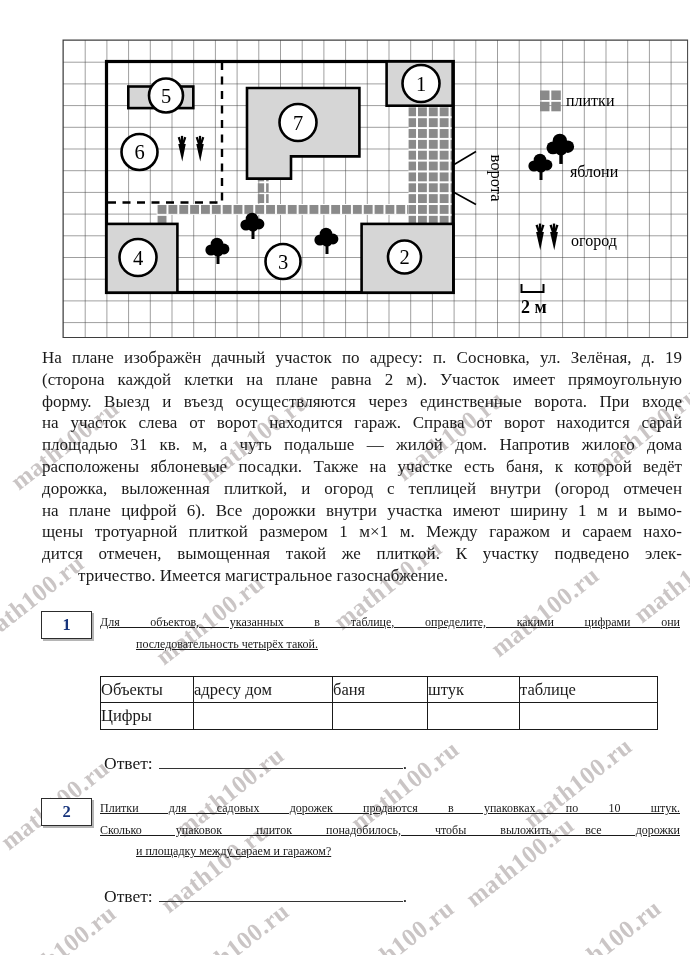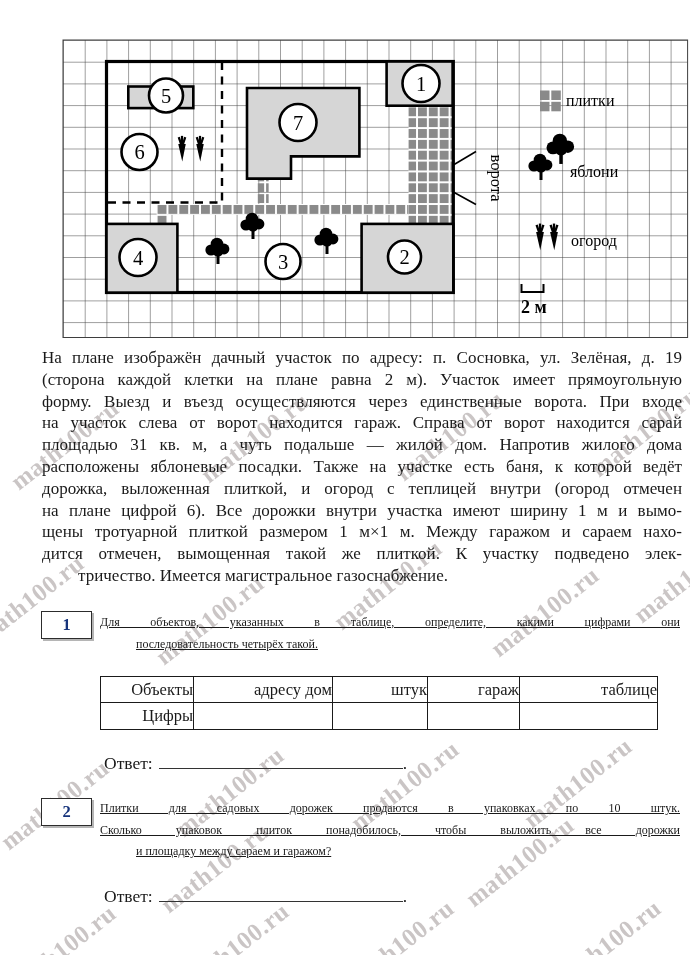--- a/index.html
+++ b/index.html
@@ -23,23 +23,23 @@
   .jline.last{text-align-last:left;margin-left:36px;}
   
   .qnum{
     position:absolute;left:41px;width:49px;height:26px;border:1.4px solid #2c2c2c;
     box-shadow:2px 2px 0 rgba(120,120,120,.55);display:flex;align-items:center;justify-content:center;
     color:#16337b;font-weight:bold;font-size:16.5px;background:#fff;
   }
   .qtext{position:absolute;left:100px;width:580px;font-size:12px;line-height:21.7px;text-decoration:underline;}
   
   #q1-table{position:absolute;left:100px;top:676px;border-collapse:collapse;table-layout:fixed;background:#fff;}
-  #q1-table td{border:1.3px solid #1a1a1a;text-align:right;font-size:16.5px;padding:0;}
+  #q1-table td{border:1.3px solid #1a1a1a;text-align:left;font-size:16.5px;padding:0;}
   #q1-table tr.hdr td{height:25px;}
-  #q1-table tr.row2 td{height:26px;padding-left:40px;}
+  #q1-table tr.row2 td{height:26px;}
   
   .answer{position:absolute;left:104px;font-size:17.5px;}
   .ansline{display:inline-block;width:244px;border-bottom:1.4px solid #333;height:15px;margin-left:6px;}
 </style>
 </head>
 <body>
 
 <div id="page">
 
   <div id="wm-layer">
@@ -221,22 +221,22 @@
           <col style="width:93px">
           <col style="width:139px">
           <col style="width:95px">
           <col style="width:92px">
           <col style="width:138px">
         </colgroup>
       <tbody>
           <tr class="hdr">
         <td>Объекты</td>
         <td>адресу дом</td>
+        <td>баня</td>
         <td>штук</td>
-        <td>гараж</td>
         <td>таблице</td>
       </tr>
       <tr class="row2">
         <td>Цифры</td>
         <td></td>
         <td></td>
         <td></td>
         <td></td>
       </tr>
     </tbody>

